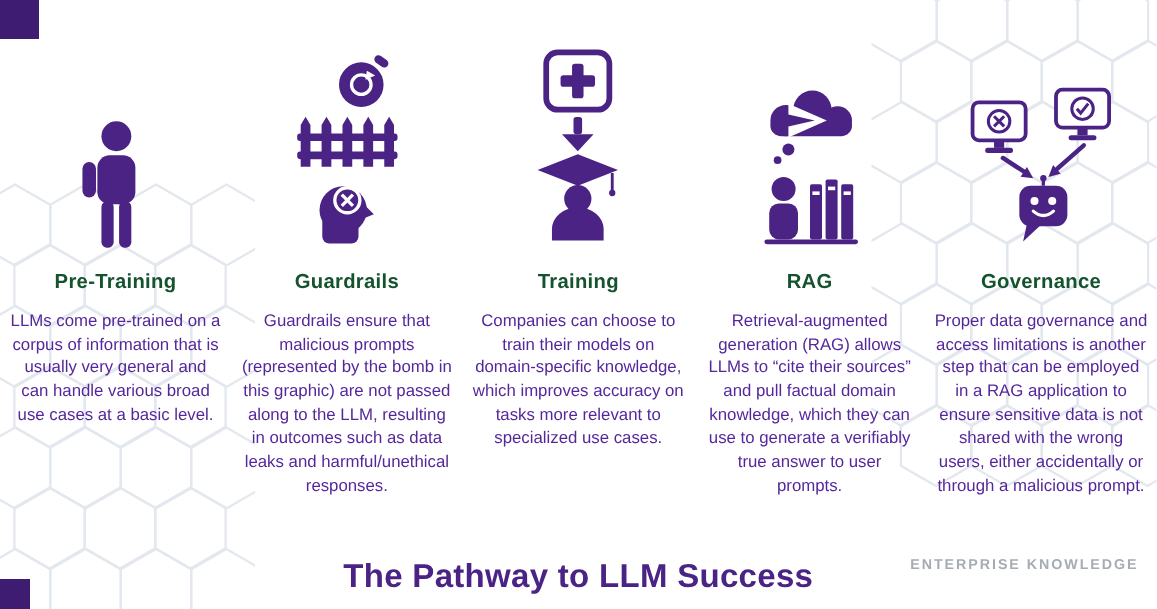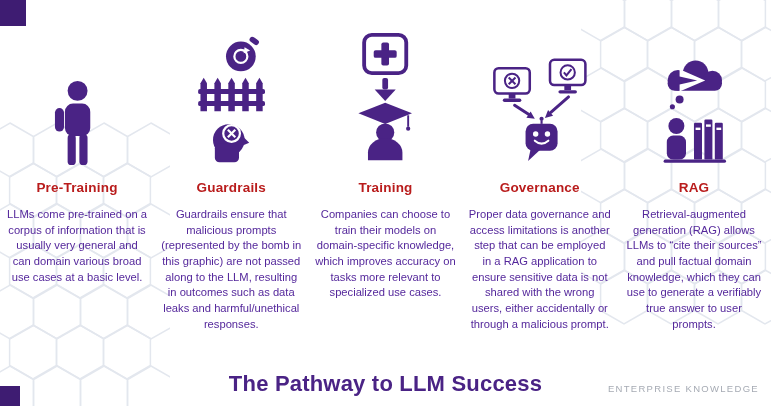--- a/index.html
+++ b/index.html
@@ -6,24 +6,24 @@
   body{width:771px;height:406px;background:#ffffff;font-family:"Liberation Sans",sans-serif;position:relative;overflow:hidden;}
   .bg-hex{position:absolute;top:0;pointer-events:none;}
   .bg-hex.left{left:0;}
   .bg-hex.right{right:0;}
   .corner-sq{position:absolute;background:#3E1C72;}
   .corner-sq.top{left:0;top:0;width:26px;height:26px;}
   .corner-sq.bottom{left:0;bottom:0;width:20px;height:20px;}
   .columns{position:absolute;left:6px;right:6px;top:12px;display:flex;justify-content:space-between;}
   .col{width:142px;display:flex;flex-direction:column;align-items:center;text-align:center;}
   .icon-area{height:154px;display:flex;align-items:flex-end;justify-content:center;}
-  .heading{font-size:13.5px;font-weight:bold;color:#b91c1c;margin-top:14px;letter-spacing:.2px;}
+  .heading{font-size:13.5px;font-weight:bold;color:#14532d;margin-top:14px;letter-spacing:.2px;}
   .body-text{font-size:11.2px;color:#54279B;line-height:1.4;margin-top:12px;}
   .title{position:absolute;left:0;right:0;bottom:9px;text-align:center;font-size:22px;font-weight:bold;color:#4A2385;letter-spacing:.2px;}
-  .brand{position:absolute;right:12px;bottom:12px;font-size:9.5px;font-weight:normal;letter-spacing:1.3px;color:#A6ABB4;}
+  .brand{position:absolute;right:12px;bottom:24px;font-size:9.5px;font-weight:bold;letter-spacing:1.3px;color:#A6ABB4;}
   svg .p{fill:#4A2385;}
 </style>
 </head>
 <body>
 
 <svg class="bg-hex left" width="170" height="406">
   <defs>
       <g id="hx">
         <polygon points="0,-27 23.4,-13.5 23.4,13.5 0,27 -23.4,13.5 -23.4,-13.5" fill="none" stroke="#E3E7EE" stroke-width="1.5"></polygon>
       </g>
@@ -104,21 +104,21 @@
     <div class="icon-area">
       <svg viewBox="0 0 70 95" height="86">
         <circle class="p" cx="36" cy="12" r="11"></circle>
         <rect class="p" x="22" y="26" width="28" height="36" rx="9"></rect>
         <rect class="p" x="11" y="31" width="10" height="26" rx="5"></rect>
         <rect class="p" x="25" y="60" width="9" height="34" rx="4"></rect>
         <rect class="p" x="38" y="60" width="9" height="34" rx="4"></rect>
       </svg>
     </div>
     <div class="heading">Pre-Training</div>
-    <div class="body-text">LLMs come pre-trained on a corpus of information that is usually very general and can domain various broad use cases at a basic level.</div>
+    <div class="body-text">LLMs come pre-trained on a corpus of information that is usually very general and can handle various broad use cases at a basic level.</div>
   </div>
 
   <div class="col">
     <div class="icon-area">
       <svg viewBox="0 0 96 140" height="130">
         <g>
           <rect class="p" x="67" y="2" width="11" height="6" rx="3" transform="rotate(35 72 5)"></rect>
           <circle class="p" cx="58" cy="22" r="16"></circle>
           <circle cx="58" cy="22" r="7" fill="none" stroke="#ffffff" stroke-width="2.4"></circle>
           <polygon points="62,12 68,15.5 61,18.5" fill="#ffffff"></polygon>
@@ -166,20 +166,51 @@
           <circle class="p" cx="66" cy="101" r="2.2"></circle>
         </g>
       </svg>
     </div>
     <div class="heading">Training</div>
     <div class="body-text">Companies can choose to train their models on domain-specific knowledge, which improves accuracy on tasks more relevant to specialized use cases.</div>
   </div>
 
   <div class="col">
     <div class="icon-area">
+      <svg viewBox="0 0 100 140" height="112">
+        <g>
+          <circle class="p" cx="30" cy="33" r="13"></circle>
+          <circle class="p" cx="52" cy="24" r="16"></circle>
+          <circle class="p" cx="73" cy="33" r="12"></circle>
+          <rect class="p" x="17" y="28" width="68" height="18" rx="9"></rect>
+          <circle class="p" cx="32" cy="57" r="5"></circle>
+          <circle class="p" cx="23" cy="66" r="3.2"></circle>
+          <polygon points="32,47 64,33 32,19 32,28 54,33 32,38" fill="#ffffff"></polygon>
+        </g>
+        <g>
+          <circle class="p" cx="28" cy="90" r="10"></circle>
+          <rect class="p" x="16" y="102" width="24" height="30" rx="8"></rect>
+        </g>
+        <g>
+          <rect class="p" x="50" y="86" width="10" height="46" rx="1.5"></rect>
+          <rect class="p" x="63" y="82" width="10" height="50" rx="1.5"></rect>
+          <rect class="p" x="76" y="86" width="10" height="46" rx="1.5"></rect>
+          <rect x="52" y="92" width="6" height="3" fill="#ffffff"></rect>
+          <rect x="65" y="88" width="6" height="3" fill="#ffffff"></rect>
+          <rect x="78" y="92" width="6" height="3" fill="#ffffff"></rect>
+          <rect class="p" x="12" y="132" width="78" height="4" rx="2"></rect>
+        </g>
+      </svg>
+    </div>
+    <div class="heading">RAG</div>
+    <div class="body-text">Retrieval-augmented generation (RAG) allows LLMs to “cite their sources” and pull factual domain knowledge, which they can use to generate a verifiably true answer to user prompts.</div>
+  </div>
+
+  <div class="col">
+    <div class="icon-area">
       <svg viewBox="0 0 116 140" height="118">
         <g>
           <rect x="4" y="24" width="42" height="30" rx="5" fill="#ffffff" stroke="#4A2385" stroke-width="3"></rect>
           <rect class="p" x="21" y="54" width="8" height="6"></rect>
           <rect class="p" x="14" y="60" width="22" height="4" rx="2"></rect>
           <circle cx="25" cy="39" r="8.5" fill="none" stroke="#4A2385" stroke-width="2.4"></circle>
           <line x1="21" y1="35" x2="29" y2="43" stroke="#4A2385" stroke-width="2.4"></line>
           <line x1="29" y1="35" x2="21" y2="43" stroke="#4A2385" stroke-width="2.4"></line>
         </g>
         <g>
@@ -203,47 +234,16 @@
           <circle cx="53" cy="102" r="3.2" fill="#ffffff"></circle>
           <circle cx="67" cy="102" r="3.2" fill="#ffffff"></circle>
           <path d="M52 110 Q60 117 68 110" fill="none" stroke="#ffffff" stroke-width="2.5" stroke-linecap="round"></path>
         </g>
       </svg>
     </div>
     <div class="heading">Governance</div>
     <div class="body-text">Proper data governance and access limitations is another step that can be employed in a RAG application to ensure sensitive data is not shared with the wrong users, either accidentally or through a malicious prompt.</div>
   </div>
 
-  <div class="col">
-    <div class="icon-area">
-      <svg viewBox="0 0 100 140" height="112">
-        <g>
-          <circle class="p" cx="30" cy="33" r="13"></circle>
-          <circle class="p" cx="52" cy="24" r="16"></circle>
-          <circle class="p" cx="73" cy="33" r="12"></circle>
-          <rect class="p" x="17" y="28" width="68" height="18" rx="9"></rect>
-          <circle class="p" cx="32" cy="57" r="5"></circle>
-          <circle class="p" cx="23" cy="66" r="3.2"></circle>
-          <polygon points="32,47 64,33 32,19 32,28 54,33 32,38" fill="#ffffff"></polygon>
-        </g>
-        <g>
-          <circle class="p" cx="28" cy="90" r="10"></circle>
-          <rect class="p" x="16" y="102" width="24" height="30" rx="8"></rect>
-        </g>
-        <g>
-          <rect class="p" x="50" y="86" width="10" height="46" rx="1.5"></rect>
-          <rect class="p" x="63" y="82" width="10" height="50" rx="1.5"></rect>
-          <rect class="p" x="76" y="86" width="10" height="46" rx="1.5"></rect>
-          <rect x="52" y="92" width="6" height="3" fill="#ffffff"></rect>
-          <rect x="65" y="88" width="6" height="3" fill="#ffffff"></rect>
-          <rect x="78" y="92" width="6" height="3" fill="#ffffff"></rect>
-          <rect class="p" x="12" y="132" width="78" height="4" rx="2"></rect>
-        </g>
-      </svg>
-    </div>
-    <div class="heading">RAG</div>
-    <div class="body-text">Retrieval-augmented generation (RAG) allows LLMs to “cite their sources” and pull factual domain knowledge, which they can use to generate a verifiably true answer to user prompts.</div>
-  </div>
-
 </div>
 
 <div class="title">The Pathway to LLM Success</div>
 <div class="brand">ENTERPRISE KNOWLEDGE</div>
 
 </body></html>

